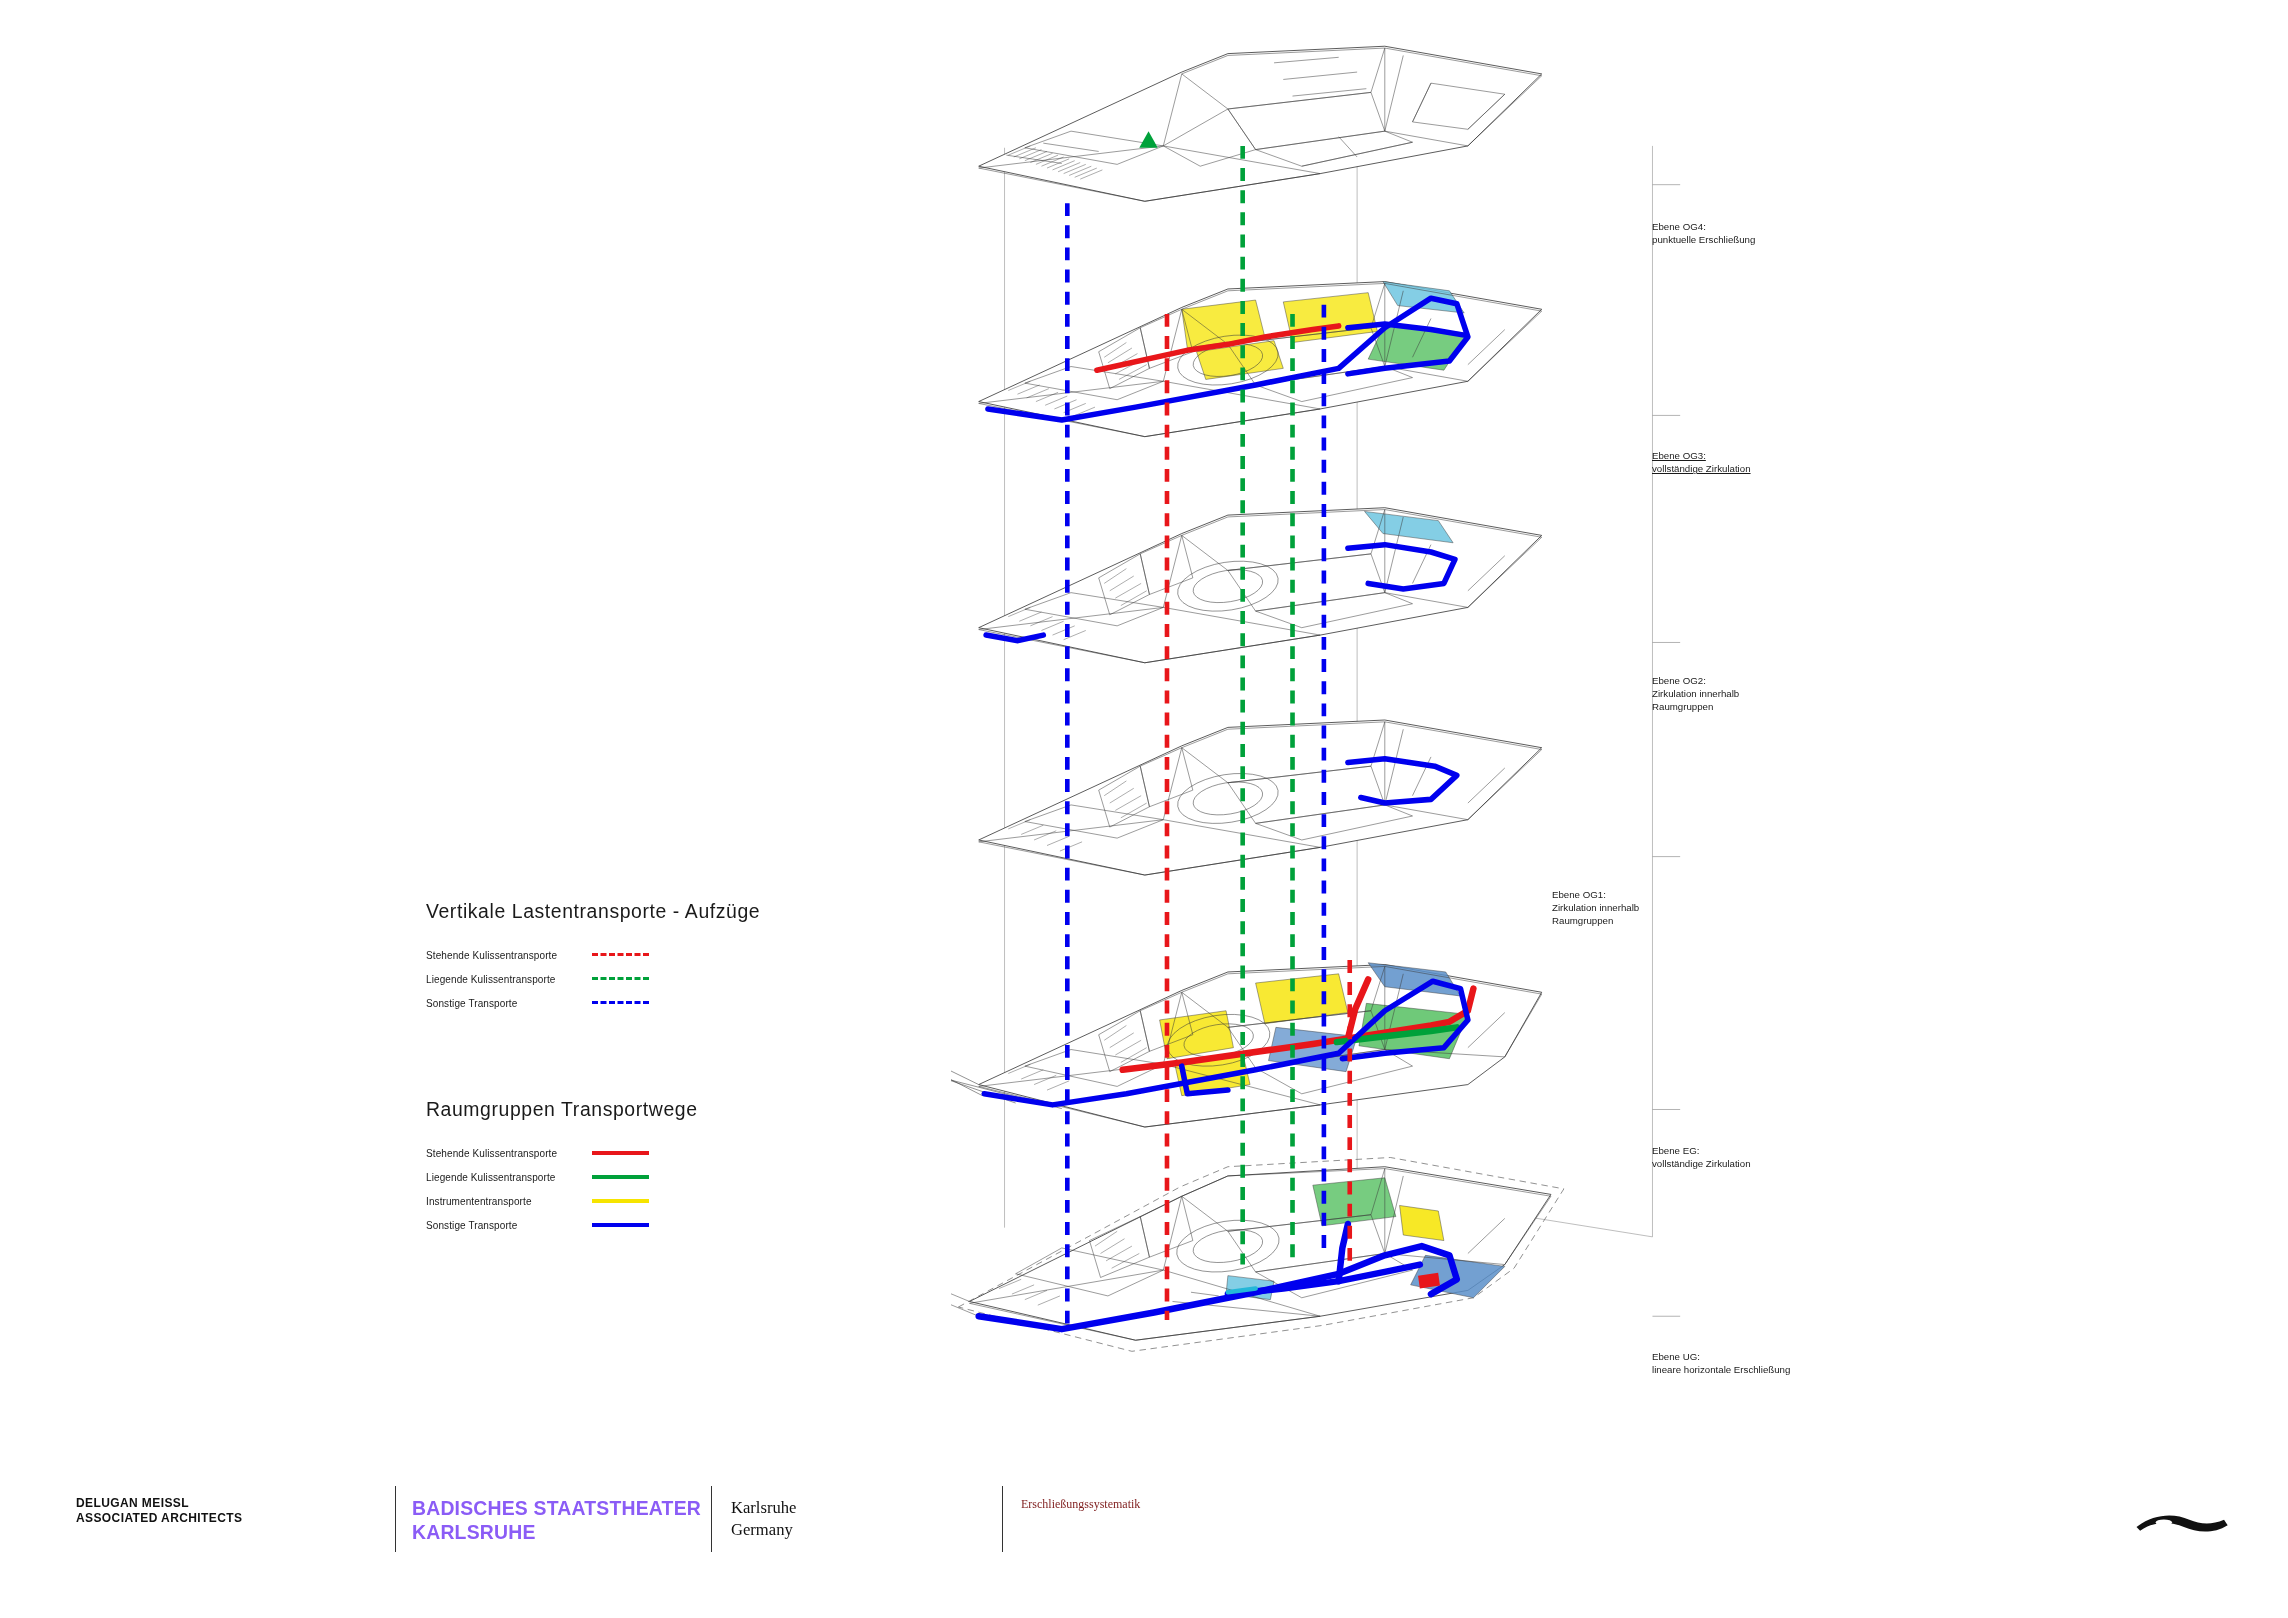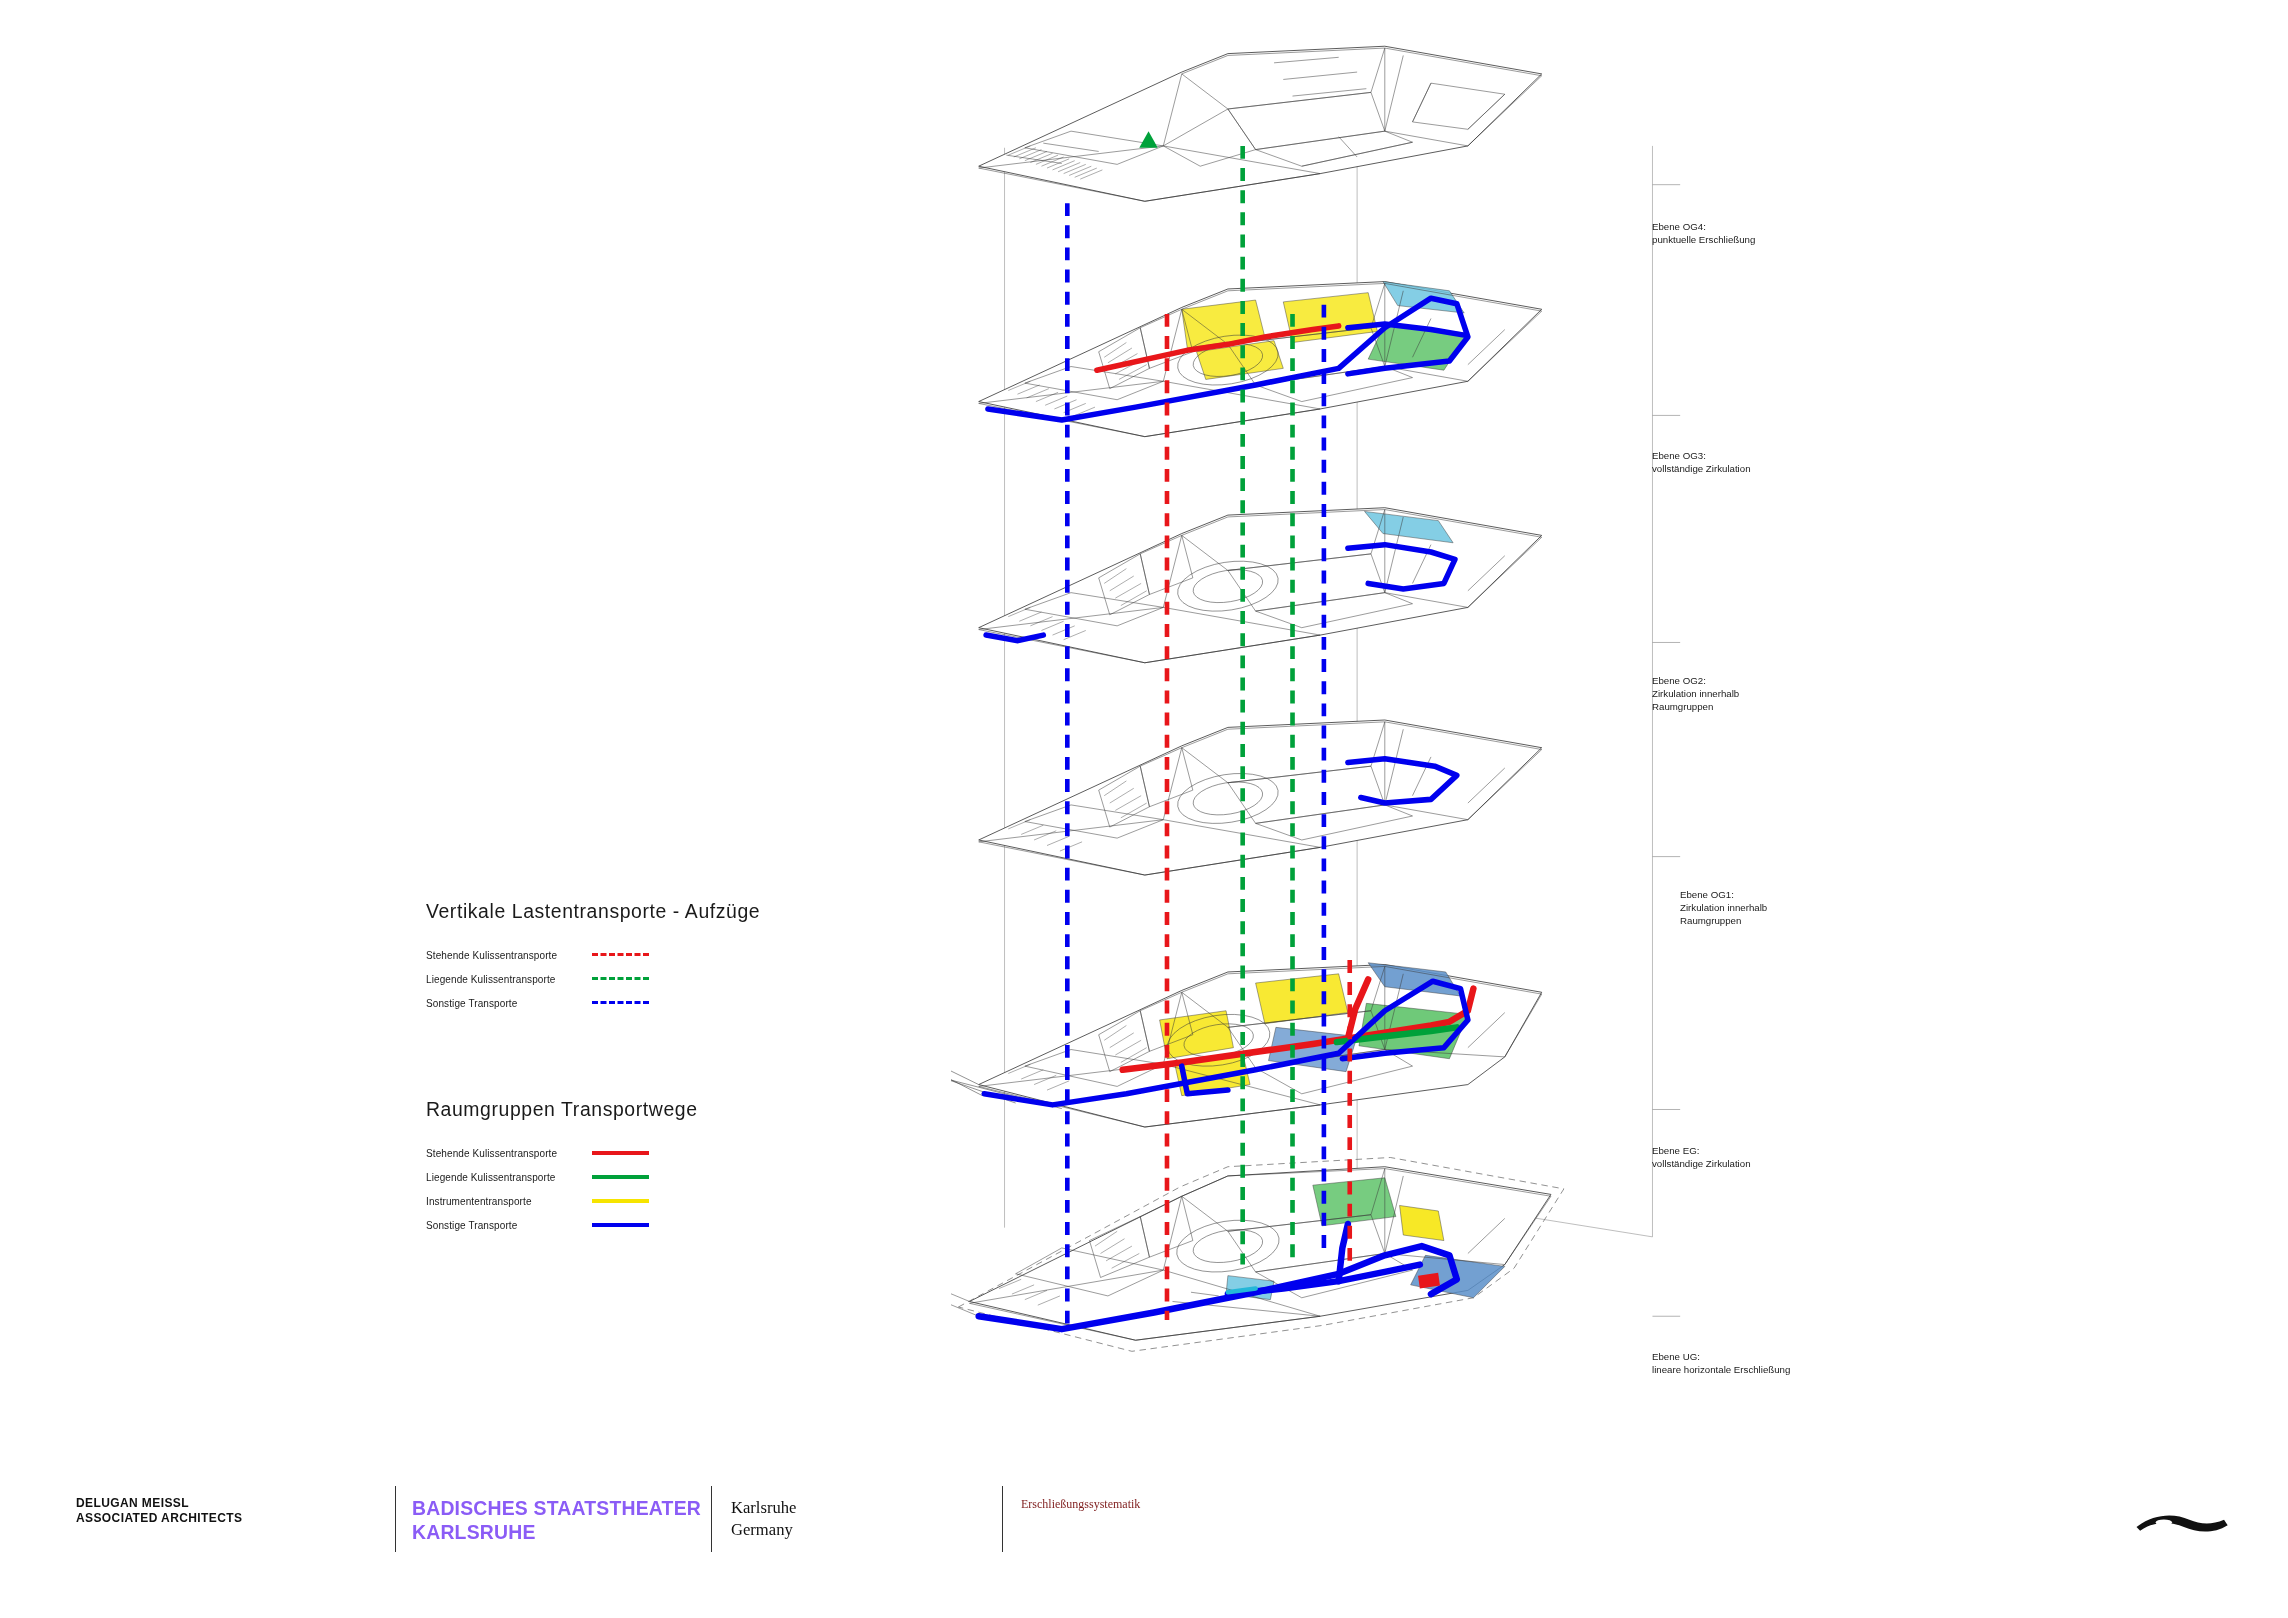--- a/index.html
+++ b/index.html
@@ -522,30 +522,30 @@
         <line x1="760" y1="1162" x2="790" y2="1162"></line>
         <line x1="760" y1="1386" x2="790" y2="1386"></line>
       </g>
     </svg>
   </div>
 
   <div class="level-label" style="left:1652px; top:220px;">
     <div>Ebene OG4:</div>
     <div>punktuelle Erschließung</div>
   </div>
-  <div class="level-label" style="left:1652px; top:449px;">
+  <div class="level-label" style="left:1652px; top:449px;text-decoration:underline;">
     <div>Ebene OG3:</div>
     <div>vollständige Zirkulation</div>
   </div>
   <div class="level-label" style="left:1652px; top:674px;">
     <div>Ebene OG2:</div>
     <div>Zirkulation innerhalb</div>
     <div>Raumgruppen</div>
   </div>
-  <div class="level-label" style="left:1680px; top:888px;">
+  <div class="level-label" style="left:1552px; top:888px;">
     <div>Ebene OG1:</div>
     <div>Zirkulation innerhalb</div>
     <div>Raumgruppen</div>
   </div>
   <div class="level-label" style="left:1652px; top:1144px;">
     <div>Ebene EG:</div>
     <div>vollständige Zirkulation</div>
   </div>
   <div class="level-label" style="left:1652px; top:1350px;">
     <div>Ebene UG:</div>

